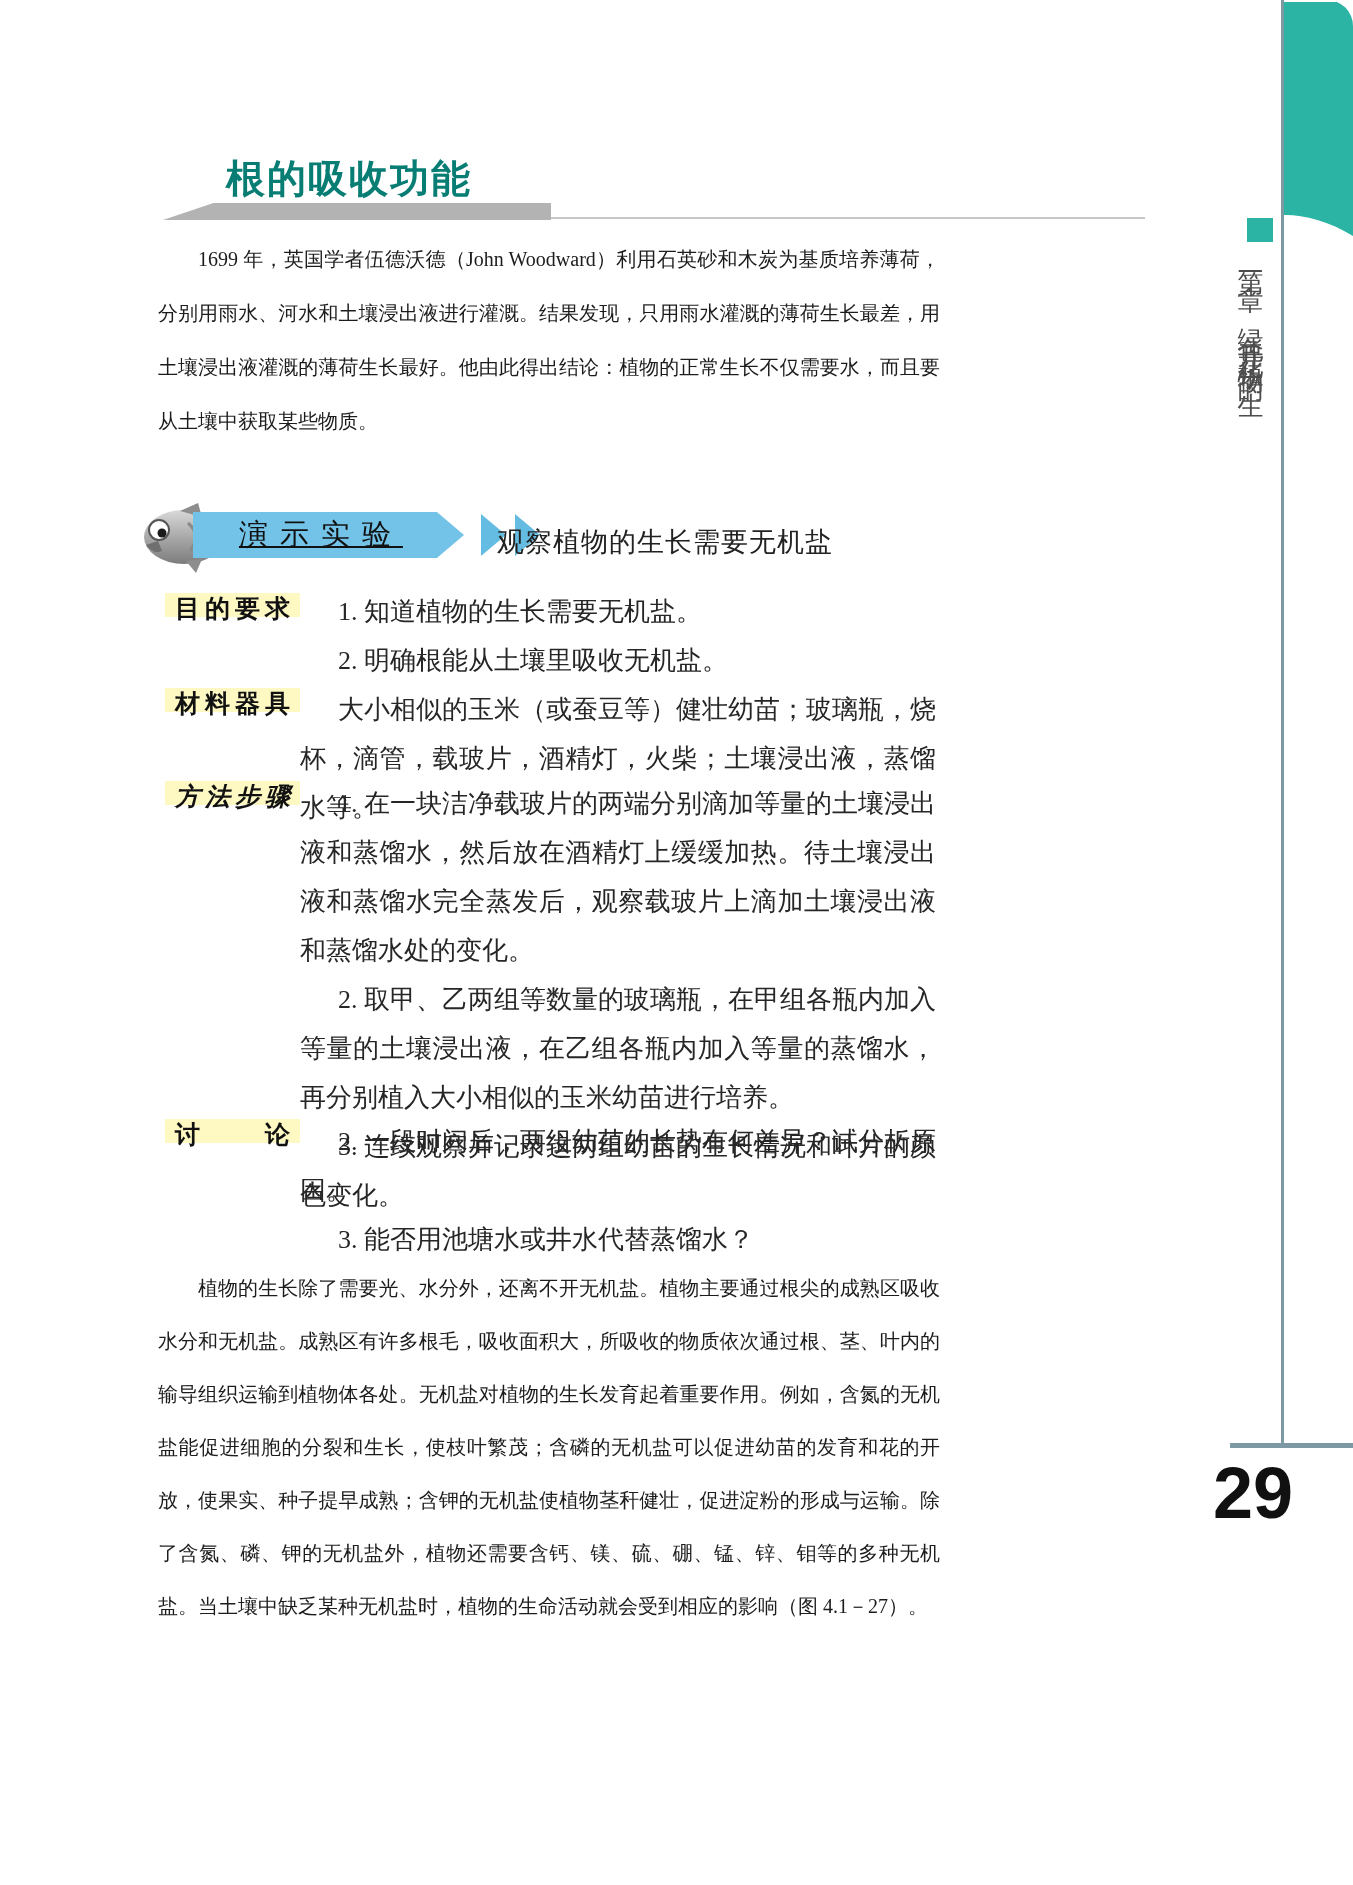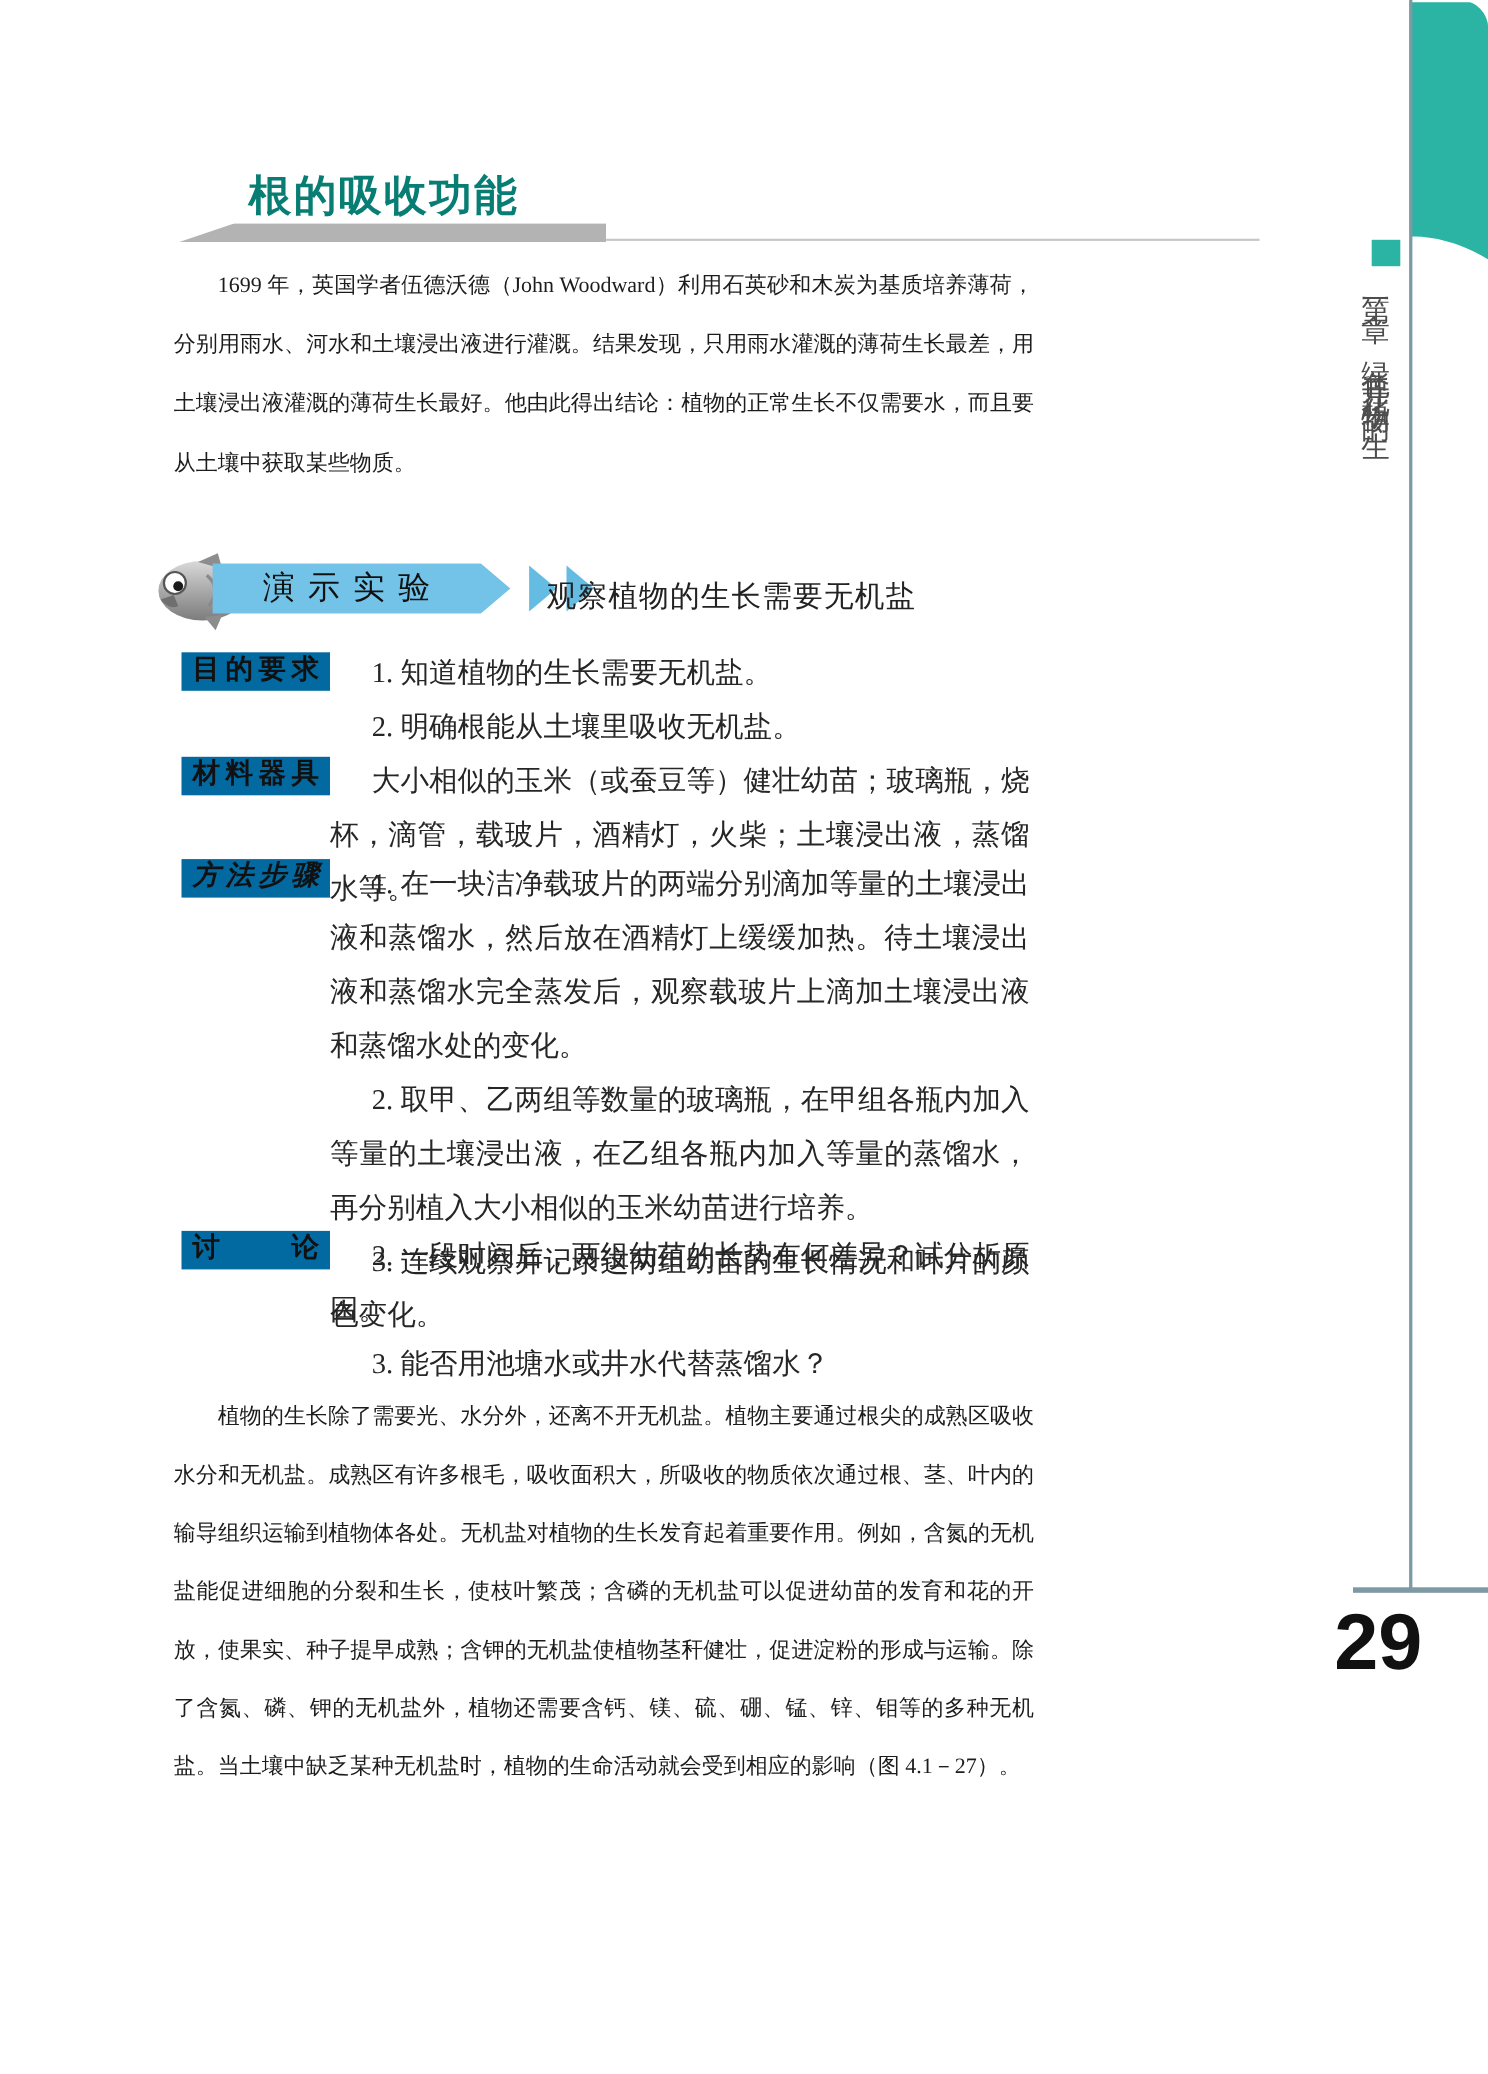--- a/index.html
+++ b/index.html
@@ -27,36 +27,36 @@
   }
   .intro{top:232px;}
   .closing{top:1262px;line-height:53px;}
   
   .banner{
     position:absolute;left:193px;top:512px;width:271px;height:46px;background:#72c3e7;
     clip-path:polygon(0 0,90% 0,100% 50%,90% 100%,0 100%);
   }
   .banner-label{
     position:absolute;left:0;top:0;width:90%;height:46px;display:flex;align-items:center;justify-content:center;
-    font-size:29px;letter-spacing:12px;color:#111;text-indent:12px;
+    font-size:29px;letter-spacing:12px;color:#111;text-indent:12px;text-decoration:underline;
   }
   .chev{
     position:absolute;top:514px;width:0;height:0;
     border-top:21px solid transparent;border-bottom:21px solid transparent;
     border-left:25px solid #64bce2;
   }
   .chev1{left:481px;}
   .chev2{left:515px;}
   .exp-title{
     position:absolute;left:497px;top:524px;font-size:27px;color:#222;letter-spacing:1px;
   }
   .fish{position:absolute;left:136px;top:497px;}
   
   .sec-label{
-    position:absolute;left:165px;width:115px;height:35px;padding:0 10px;background:#0369a1;
+    position:absolute;left:165px;width:115px;height:24px;padding:0 10px;background:#fef9c3;
     font-family:"Liberation Sans",sans-serif;font-weight:bold;font-size:25px;line-height:30px;color:#111;
     text-align:justify;text-align-last:justify;
   }
   .lab-purpose{top:593px;}
   .lab-materials{top:688px;}
   .lab-methods{top:781px;font-style:italic;}
   .lab-discussion{top:1119px;}
   .exp-block{
     position:absolute;left:300px;width:636px;margin:0;
     font-size:26px;line-height:49px;text-align:justify;color:#262626;

